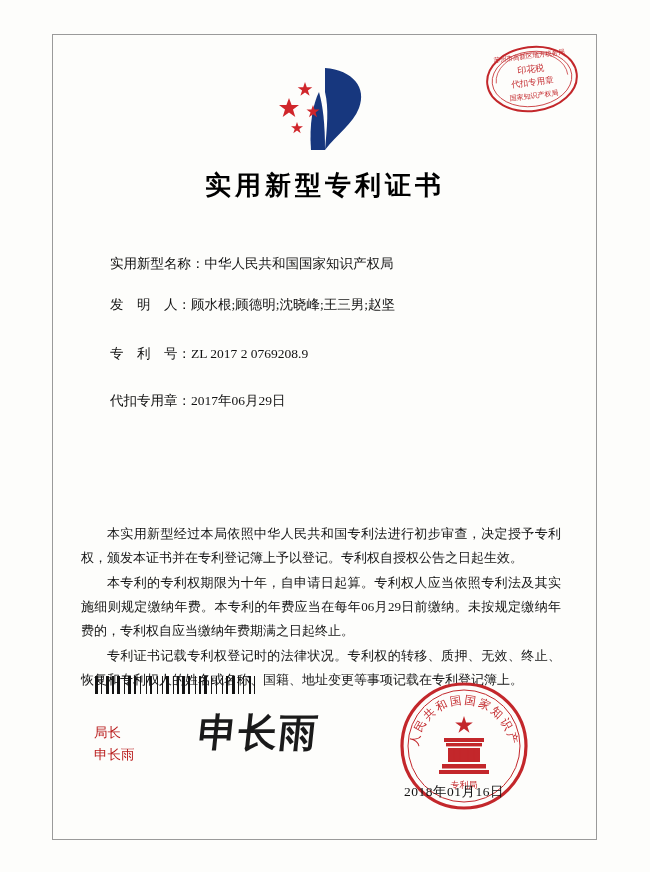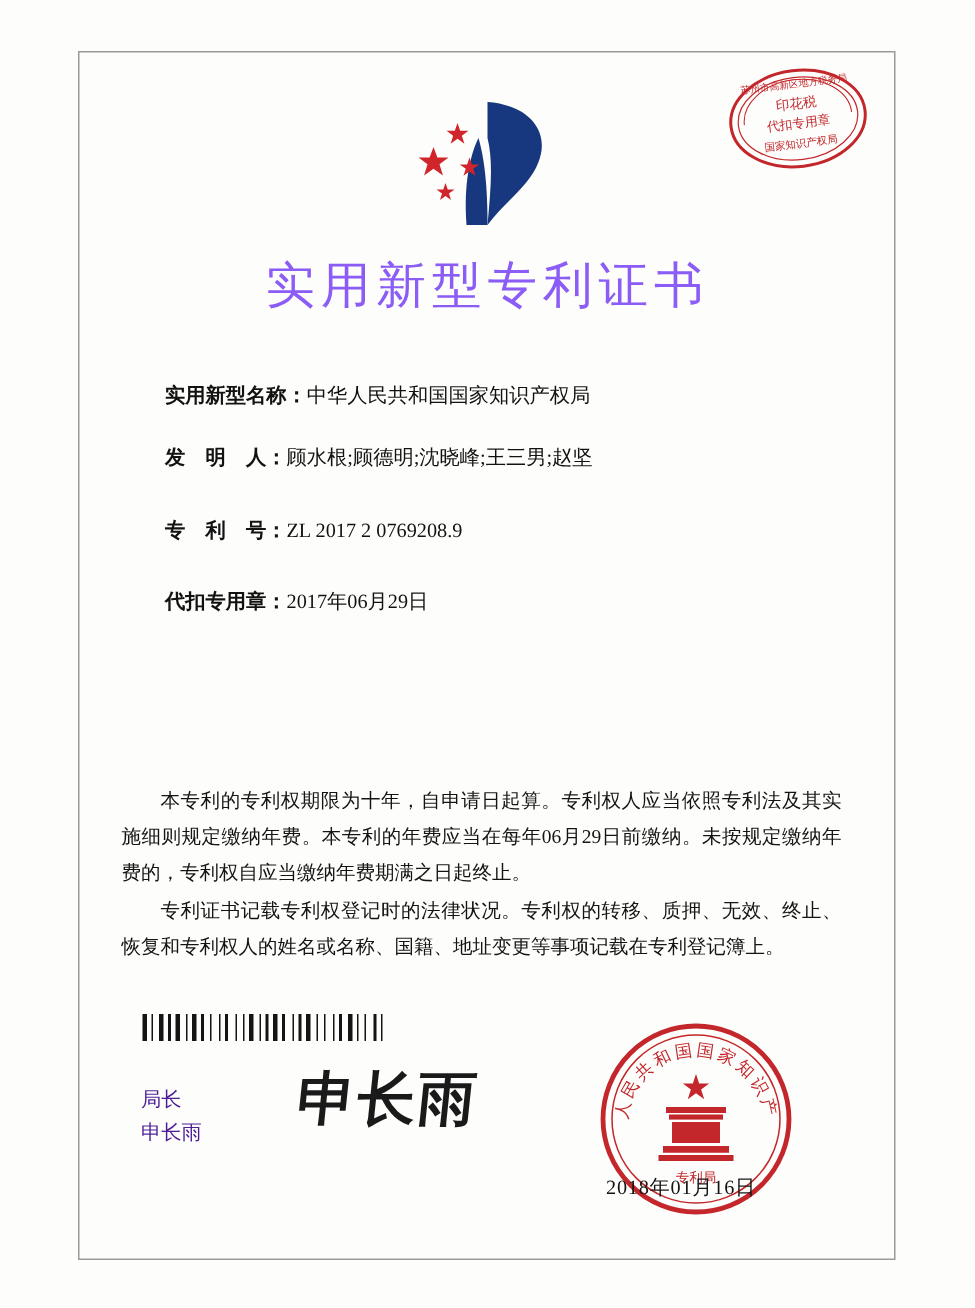--- a/index.html
+++ b/index.html
@@ -65,38 +65,38 @@
     height: 92px;
   }
 
   
   #main-title {
     position: absolute;
     left: 0;
     top: 168px;
     width: 650px;
     text-align: center;
-    font-size: 33px;
-    font-weight: normal;
+    font-size: 26px;
+    font-weight: bold;
     letter-spacing: 4px;
     font-family: "DejaVu Serif", "Liberation Serif", serif;
-    color: #8b5cf6;
+    color: #000000;
   }
 
   
   .field {
     position: absolute;
     left: 110px;
     font-size: 13.5px;
     color: #121212;
     white-space: nowrap;
   }
   .field .flabel {
     display: inline-block;
-    font-weight: bold;
+    font-weight: normal;
   }
   .field .fvalue {
     display: inline-block;
   }
 
   #f-name   { top: 255px; }
   #f-inv    { top: 296px; }
   #f-patno  { top: 345px; }
   #f-appdate{ top: 392px; }
   #f-owner  { top: 440px; }
@@ -134,21 +134,21 @@
     margin-right: 1px;
   }
 
   
   #director {
     position: absolute;
     left: 94px;
     top: 722px;
     font-size: 13.5px;
     line-height: 22px;
-    color: #4c1d95;
+    color: #b91c1c;
   }
 
   
   #signature {
     position: absolute;
     left: 198px;
     top: 706px;
     width: 160px;
     height: 62px;
     font-family: "DejaVu Serif", serif;
@@ -236,20 +236,21 @@
     <span class="flabel">专　利　号：</span><span class="fvalue">ZL 2017 2 0769208.9</span>
   </div>
 
   <div class="field" id="f-appdate">
     <span class="flabel">代扣专用章：</span><span class="fvalue">2017年06月29日</span>
   </div>
 
 
 
   <div id="body-text">
+    <p>本实用新型经过本局依照中华人民共和国专利法进行初步审查，决定授予专利权，颁发本证书并在专利登记簿上予以登记。专利权自授权公告之日起生效。</p>
     <p>本专利的专利权期限为十年，自申请日起算。专利权人应当依照专利法及其实施细则规定缴纳年费。本专利的年费应当在每年06月29日前缴纳。未按规定缴纳年费的，专利权自应当缴纳年费期满之日起终止。</p>
     <p>专利证书记载专利权登记时的法律状况。专利权的转移、质押、无效、终止、恢复和专利权人的姓名或名称、国籍、地址变更等事项记载在专利登记簿上。</p>
   </div>
 
   <div id="barcode"><i style="width: 3px;"></i><i style="width: 1px; background: transparent;"></i><i style="width: 1px;"></i><i style="width: 2px; background: transparent;"></i><i style="width: 3px;"></i><i style="width: 1px; background: transparent;"></i><i style="width: 2px;"></i><i style="width: 1px; background: transparent;"></i><i style="width: 3px;"></i><i style="width: 2px; background: transparent;"></i><i style="width: 1px;"></i><i style="width: 1px; background: transparent;"></i><i style="width: 3px;"></i><i style="width: 1px; background: transparent;"></i><i style="width: 2px;"></i><i style="width: 2px; background: transparent;"></i><i style="width: 1px;"></i><i style="width: 3px; background: transparent;"></i><i style="width: 1px;"></i><i style="width: 1px; background: transparent;"></i><i style="width: 2px;"></i><i style="width: 3px; background: transparent;"></i><i style="width: 1px;"></i><i style="width: 2px; background: transparent;"></i><i style="width: 1px;"></i><i style="width: 1px; background: transparent;"></i><i style="width: 3px;"></i><i style="width: 2px; background: transparent;"></i><i style="width: 1px;"></i><i style="width: 1px; background: transparent;"></i><i style="width: 2px;"></i><i style="width: 1px; background: transparent;"></i><i style="width: 3px;"></i><i style="width: 1px; background: transparent;"></i><i style="width: 2px;"></i><i style="width: 3px; background: transparent;"></i><i style="width: 1px;"></i><i style="width: 1px; background: transparent;"></i><i style="width: 2px;"></i><i style="width: 1px; background: transparent;"></i><i style="width: 3px;"></i><i style="width: 2px; background: transparent;"></i><i style="width: 1px;"></i><i style="width: 2px; background: transparent;"></i><i style="width: 1px;"></i><i style="width: 3px; background: transparent;"></i><i style="width: 1px;"></i><i style="width: 1px; background: transparent;"></i><i style="width: 2px;"></i><i style="width: 2px; background: transparent;"></i><i style="width: 3px;"></i><i style="width: 1px; background: transparent;"></i><i style="width: 1px;"></i><i style="width: 2px; background: transparent;"></i><i style="width: 1px;"></i><i style="width: 3px; background: transparent;"></i><i style="width: 2px;"></i><i style="width: 1px; background: transparent;"></i><i style="width: 1px;"></i><i style="width: 3px; background: transparent;"></i></div>
 
   <div id="director">
     <div>局长</div>
     <div>申长雨</div>
   </div>

